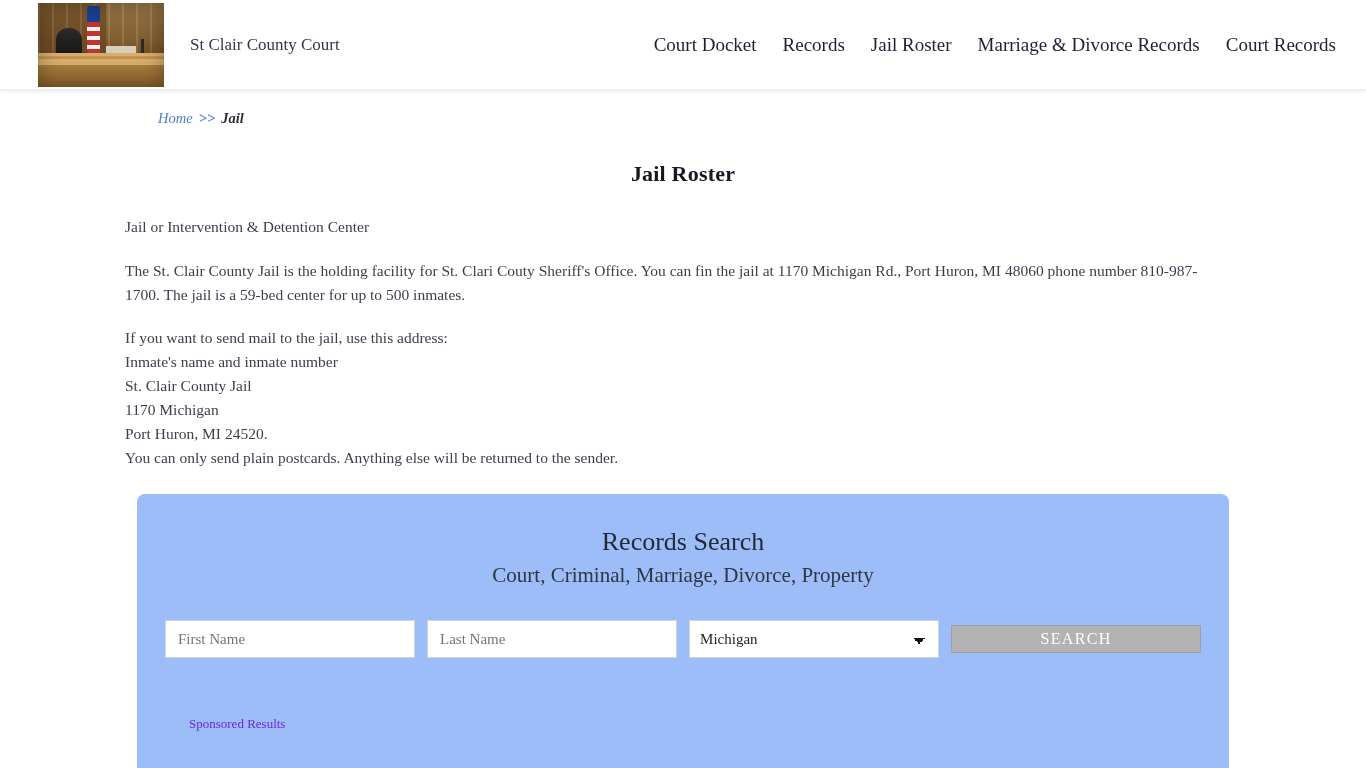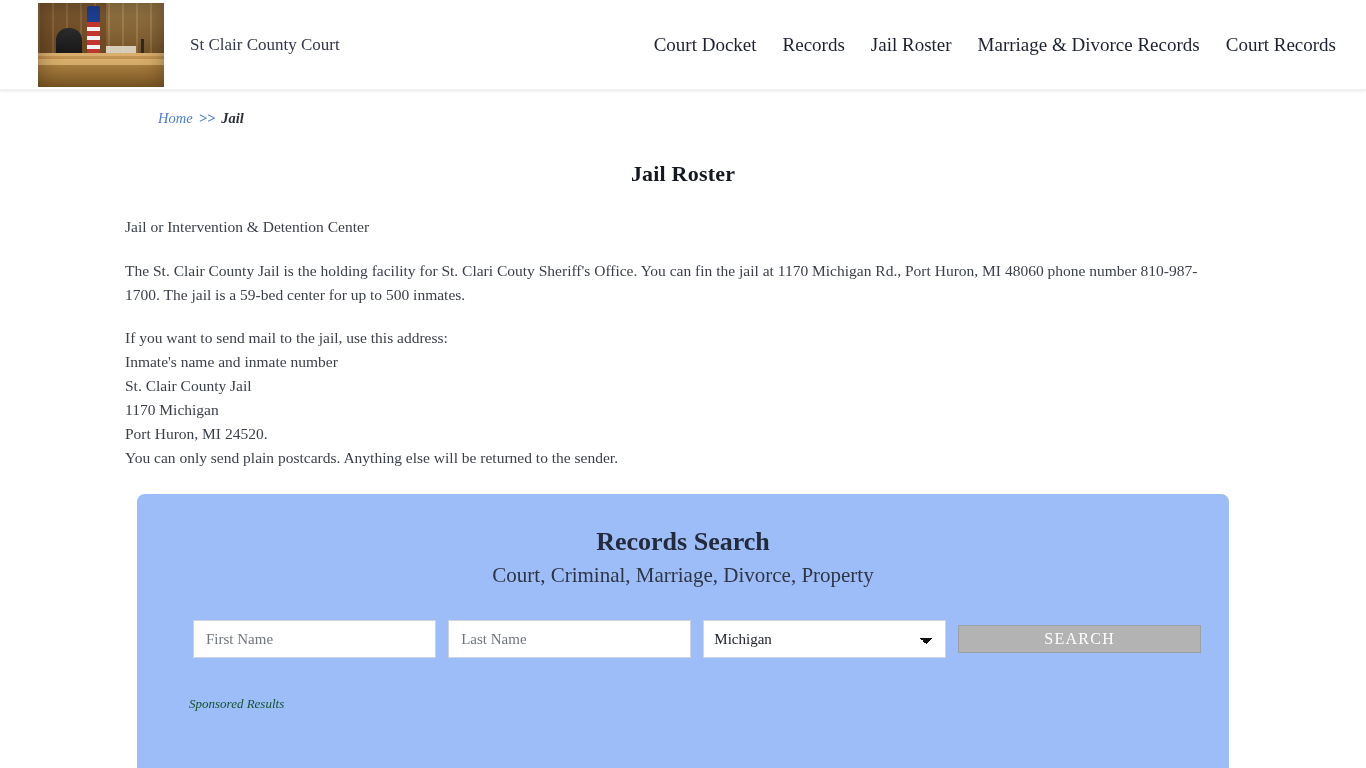--- a/index.html
+++ b/index.html
@@ -178,21 +178,21 @@
     background: #9dbdf8;
     border-radius: 8px 8px 0 0;
     padding: 28px 26px 0 26px;
     min-height: 290px;
   }
   .search-heading {
     text-align: center;
     font-size: 26px;
     color: #232a3a;
     margin: 5px 0 0 0;
-    font-weight: 700;
+    font-weight: 400;
   }
   .search-sub {
     text-align: center;
     font-size: 21px;
     color: #2e3544;
     margin: 6px 0 0 0;
   }
 
   .search-form {
     display: flex;
@@ -205,21 +205,21 @@
     height: 38px;
     background: #ffffff;
     border: 1px solid #cfd4dc;
     font-size: 15px;
     color: #5c6272;
     padding: 0 12px;
     font-family: "Liberation Serif", "DejaVu Serif", serif;
     outline: none;
   }
   .field::placeholder { color: #70767f; opacity: 1; }
-  #first-name { width: 252px; margin-left: 28px; }
+  #first-name { width: 252px; }
   #last-name  { width: 252px; }
   .state-select {
     width: 252px;
     height: 38px;
     background: #ffffff;
     border: 1px solid #cfd4dc;
     font-size: 15px;
     color: #20242e;
     padding: 0 10px;
     font-family: "Liberation Serif", "DejaVu Serif", serif;
@@ -240,25 +240,24 @@
     height: 28px;
     background: #b3b3b3;
     border: 1px solid #9aa0a6;
     color: #ffffff;
     font-size: 16px;
     letter-spacing: 1.3px;
     font-family: "Liberation Serif", "DejaVu Serif", serif;
     cursor: pointer;
   }
   .sponsored {
-    margin-top: 38px;
+    margin-top: 58px;
     font-size: 13px;
-    color: #14532d;
+    color: #6d28d9;
     padding-left: 26px;
-    font-style: italic;
   }
 </style>
 </head>
 <body>
 
 <div class="site-header">
   <div class="brand">
     <div class="logo-photo">
       <div class="lp-back"></div>
       <div class="lp-wall-right"></div>

